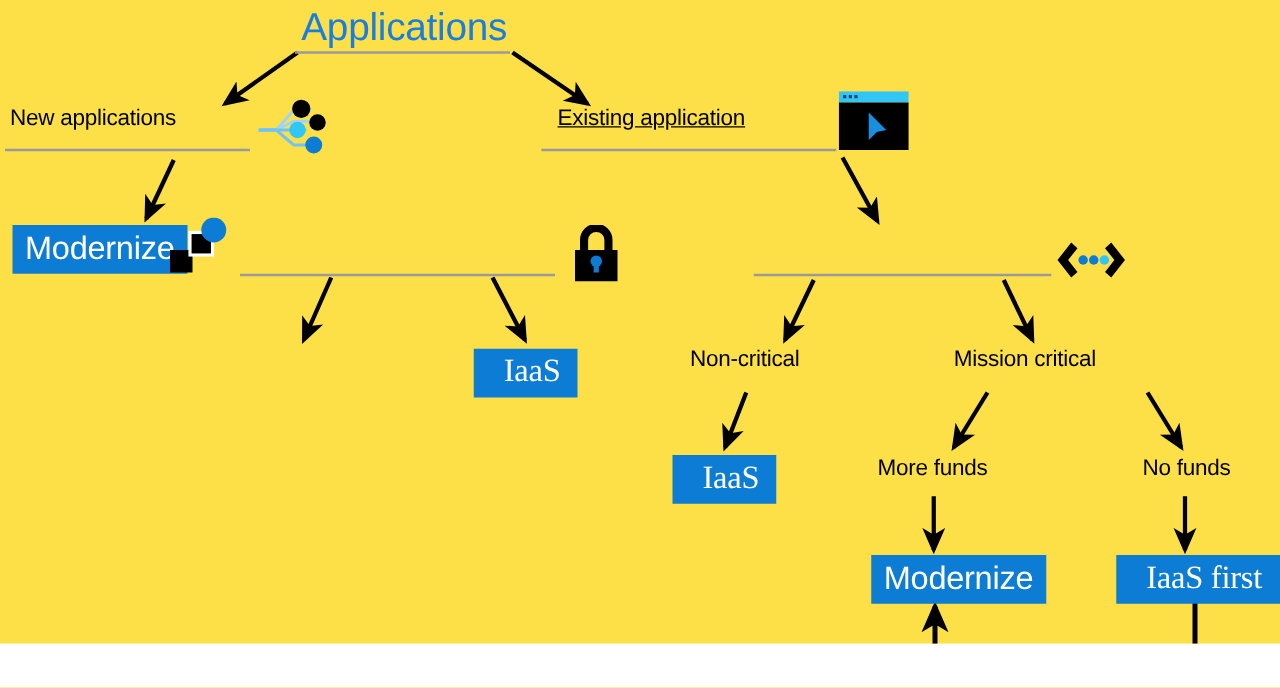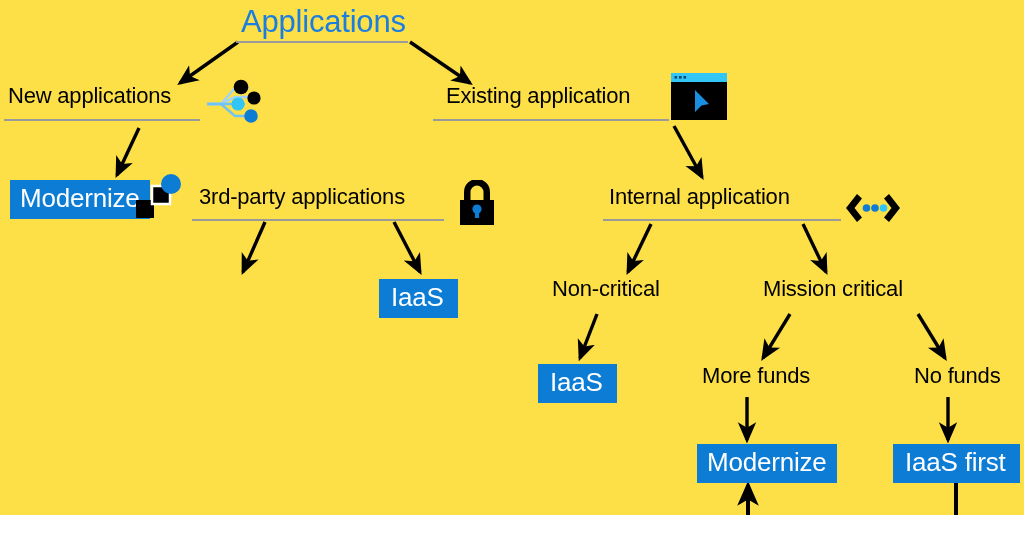--- a/index.html
+++ b/index.html
@@ -26,21 +26,21 @@
     pointer-events: none;
   }
 
   
   .node {
     position: absolute;
     white-space: nowrap;
     line-height: 1;
   }
   .plain-label {
-    font-size: 22px;
+    font-size: 18px;
     color: #000000;
     letter-spacing: -0.2px;
   }
   .root-label {
     font-size: 31px;
     color: #1a7ee0;
     letter-spacing: -0.2px;
   }
   .underline {
     position: absolute;
@@ -51,22 +51,23 @@
     position: absolute;
     background: #0c7cd5;
     color: #ffffff;
     font-size: 26px;
     line-height: 1;
     padding: 5px 10px 8px 10px;
     white-space: nowrap;
     letter-spacing: -0.2px;
   }
   .chip.wide {
-    padding-left: 12px;
+    padding-left: 24px;
     padding-right: 14px;
+    font-family: Liberation Serif, serif;
   }
 
   
   .icon {
     position: absolute;
   }
 </style>
 </head>
 <body>
 
@@ -120,21 +121,21 @@
       <path d="M2,26 L16,26 L30,19 L44,19" fill="none" stroke="#9fd4f8" stroke-width="2.4"></path>
       <path d="M2,26 L18,26 L30,26 L40,26" fill="none" stroke="#6fc3f5" stroke-width="2.4"></path>
       <path d="M2,26 L16,26 L30,38 L44,38" fill="none" stroke="#6fc3f5" stroke-width="2.4"></path>
       <circle cx="36" cy="9" r="7.3" fill="#000000"></circle>
       <circle cx="49" cy="20" r="6.6" fill="#000000"></circle>
       <circle cx="33" cy="26" r="6.6" fill="#31c6f5"></circle>
       <circle cx="46" cy="38" r="6.8" fill="#0c7cd5"></circle>
     </svg>
   </div>
 
-  <div class="node plain-label" style="left:446px; top:85px;">Existing application</div>
+  <div class="node plain-label" style="left:446px; top:85px;text-decoration:underline;">Existing application</div>
   <div class="underline" style="left:433px; top:119px; width:236px;"></div>
 
   <div class="icon" style="left:671px; top:73px;">
     <svg width="56" height="48" viewBox="0 0 56 48" xmlns="http://www.w3.org/2000/svg">
       <rect x="0" y="0" width="56" height="9" fill="#31c6f5"></rect>
       <rect x="0" y="9" width="56" height="38" fill="#000000"></rect>
       <rect x="3.5" y="3" width="2.6" height="2.6" fill="#0a4a6e"></rect>
       <rect x="8" y="3" width="2.6" height="2.6" fill="#0a4a6e"></rect>
       <rect x="12.5" y="3" width="2.6" height="2.6" fill="#0a4a6e"></rect>
       <path d="M24,17 L24,39 L30.5,32.5 L38,31 Z" fill="#1a8fe0"></path>
@@ -144,33 +145,31 @@
   <div class="chip" style="left:10px; top:180px;">Modernize</div>
 
   <div class="icon" style="left:135px; top:174px;">
     <svg width="47" height="45" viewBox="0 0 47 45" xmlns="http://www.w3.org/2000/svg">
       <rect x="1" y="26" width="18" height="18" fill="#000000"></rect>
       <rect x="17" y="12" width="18" height="18" fill="#000000" stroke="#ffffff" stroke-width="2.5"></rect>
       <circle cx="36" cy="10" r="10" fill="#0c7cd5"></circle>
     </svg>
   </div>
 
-  <div class="node plain-label" style="left:199px; top:186px;">3rd-party applications</div>
   <div class="underline" style="left:192px; top:219px; width:252px;"></div>
 
   <div class="icon" style="left:456px; top:180px;">
     <svg width="42" height="46" viewBox="0 0 42 46" xmlns="http://www.w3.org/2000/svg">
       <path d="M8,21 L8,12 A13,13 0 0 1 34,12 L34,21 L27.5,21 L27.5,12 A6.5,6.5 0 0 0 14.5,12 L14.5,21 Z" fill="#000000"></path>
       <rect x="4" y="20" width="34" height="25" fill="#000000"></rect>
       <circle cx="21" cy="29" r="4.6" fill="#0c7cd5"></circle>
       <rect x="18.9" y="29" width="4.2" height="9" fill="#0c7cd5"></rect>
     </svg>
   </div>
 
-  <div class="node plain-label" style="left:609px; top:186px;">Internal application</div>
   <div class="underline" style="left:603px; top:219px; width:238px;"></div>
 
   <div class="icon" style="left:843px; top:192px;">
     <svg width="60" height="32" viewBox="0 0 60 32" xmlns="http://www.w3.org/2000/svg">
       <path d="M14,2 L3,16 L14,30 L19,25.5 L11.5,16 L19,6.5 Z" fill="#000000"></path>
       <path d="M46,2 L57,16 L46,30 L41,25.5 L48.5,16 L41,6.5 Z" fill="#000000"></path>
       <circle cx="23.5" cy="16" r="3.8" fill="#0c7cd5"></circle>
       <circle cx="32" cy="16" r="3.8" fill="#0c7cd5"></circle>
       <circle cx="40.5" cy="16" r="3.8" fill="#31c6f5"></circle>
     </svg>

